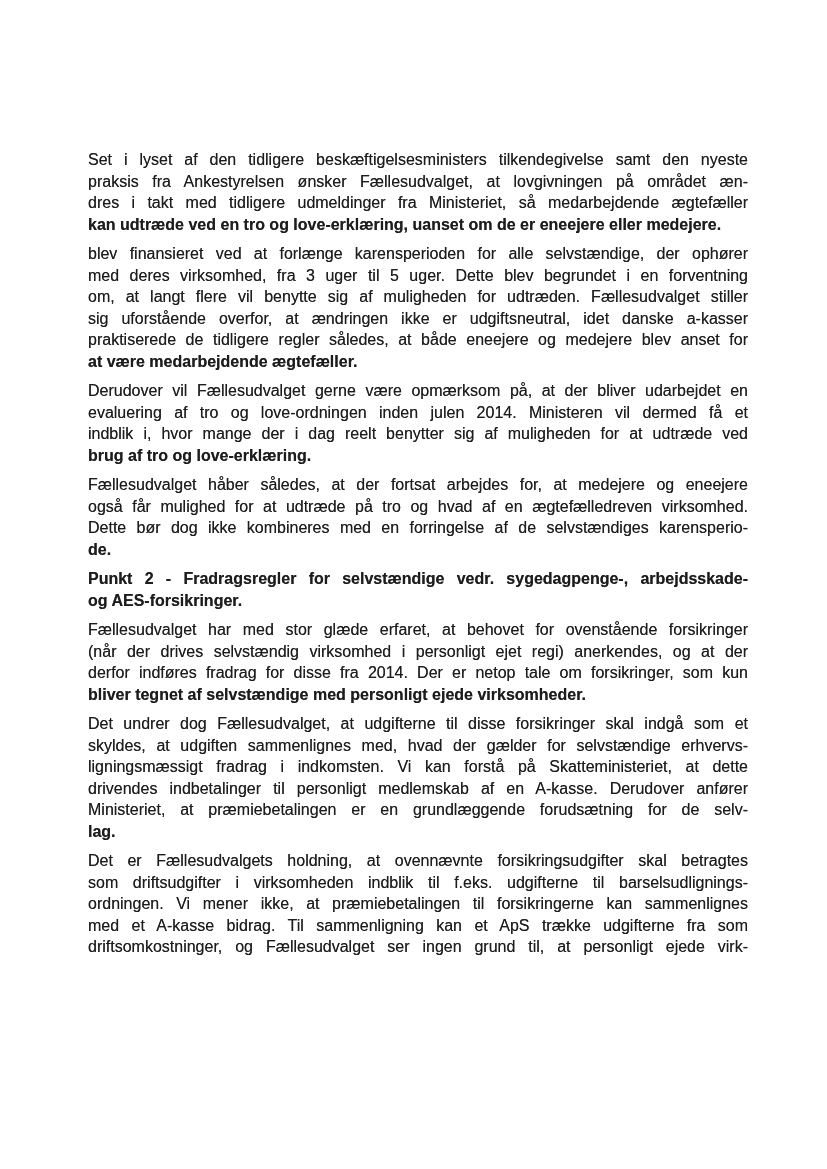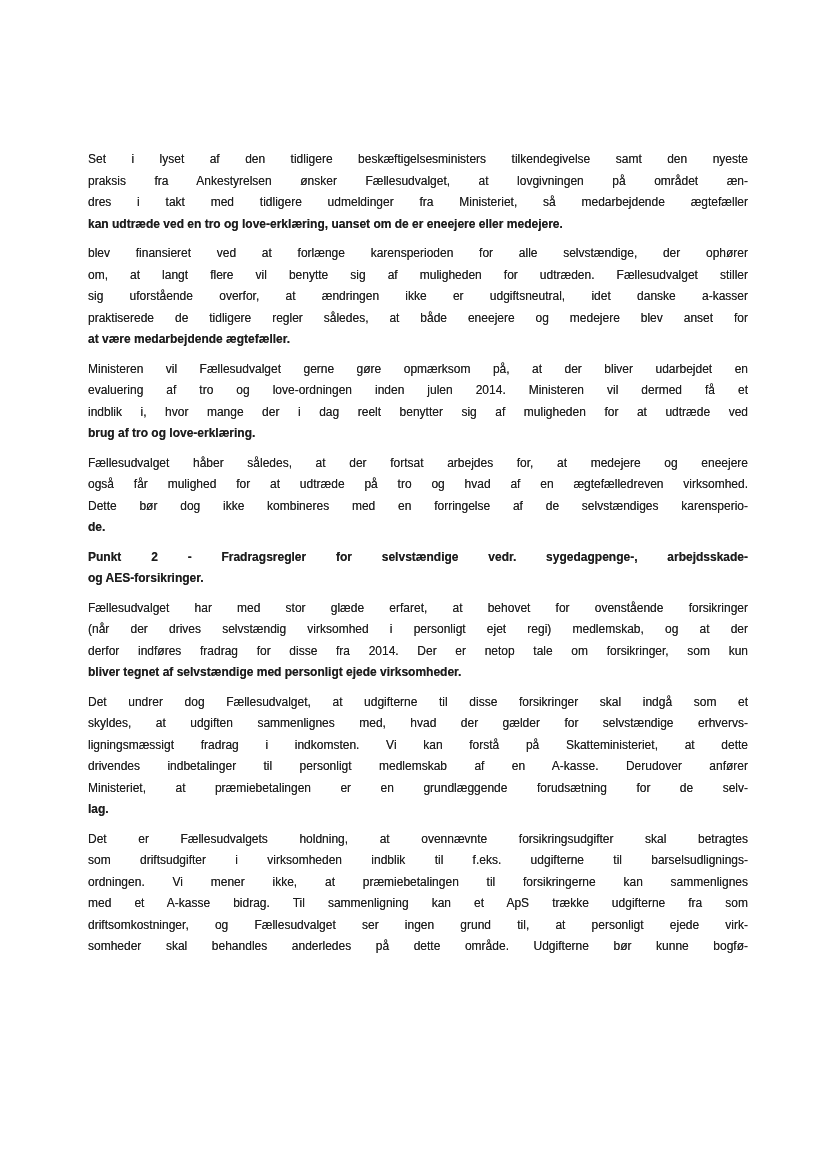--- a/index.html
+++ b/index.html
@@ -9,21 +9,21 @@
   }
   .page {
     position: relative;
     width: 827px;
     height: 955px;
     box-sizing: border-box;
     padding: 149px 79px 0 88px;
     background: #ffffff;
     color: #1d1d1d;
     font-family: "Liberation Sans", "DejaVu Sans", sans-serif;
-    font-size: 12px;
+    font-size: 16px;
     line-height: 21.5px;
     overflow: hidden;
     text-shadow: 0 0 0.5px rgba(10,10,10,0.65); 
   }
   .block {
     margin: 0 0 8px 0;
   }
   .heading {
     font-weight: 700;
   }
@@ -42,44 +42,45 @@
 
 <div class="page" style="background: rgb(255, 255, 255); color: rgb(29, 29, 29);">
   <div class="block">
       <div class="tline">Set i lyset af den tidligere beskæftigelsesministers tilkendegivelse samt den nyeste</div>
       <div class="tline">praksis fra Ankestyrelsen ønsker Fællesudvalget, at lovgivningen på området æn-</div>
       <div class="tline">dres i takt med tidligere udmeldinger fra Ministeriet, så medarbejdende ægtefæller</div>
       <div class="tline tlast">kan udtræde ved en tro og love-erklæring, uanset om de er eneejere eller medejere.</div>
     </div>
   <div class="block">
       <div class="tline">blev finansieret ved at forlænge karensperioden for alle selvstændige, der ophører</div>
+      <div class="tline">med deres virksomhed, fra 3 uger til 5 uger. Dette blev begrundet i en forventning</div>
       <div class="tline">om, at langt flere vil benytte sig af muligheden for udtræden. Fællesudvalget stiller</div>
       <div class="tline">sig uforstående overfor, at ændringen ikke er udgiftsneutral, idet danske a-kasser</div>
       <div class="tline">praktiserede de tidligere regler således, at både eneejere og medejere blev anset for</div>
       <div class="tline tlast">at være medarbejdende ægtefæller.</div>
     </div>
   <div class="block">
-      <div class="tline">Ministeren vil Fællesudvalget gerne gøre opmærksom på, at der bliver udarbejdet en</div>
+      <div class="tline">Derudover vil Fællesudvalget gerne være opmærksom på, at der bliver udarbejdet en</div>
       <div class="tline">evaluering af tro og love-ordningen inden julen 2014.  Ministeren vil dermed få et</div>
       <div class="tline">indblik i, hvor mange der i dag reelt benytter sig af muligheden for at udtræde ved</div>
       <div class="tline tlast">brug af tro og love-erklæring.</div>
     </div>
   <div class="block">
       <div class="tline">Fællesudvalget håber således, at der fortsat arbejdes for, at medejere og eneejere</div>
       <div class="tline">også får mulighed for at udtræde på tro og hvad af en ægtefælledreven virksomhed.</div>
       <div class="tline">Dette bør dog ikke kombineres med en forringelse af de selvstændiges karensperio-</div>
       <div class="tline tlast">de.</div>
     </div>
   <div class="block heading">
       <div class="tline">Punkt 2 - Fradragsregler for selvstændige vedr. sygedagpenge-, arbejdsskade-</div>
       <div class="tline tlast">og AES-forsikringer.</div>
     </div>
   <div class="block">
       <div class="tline">Fællesudvalget har med stor glæde erfaret, at behovet for ovenstående forsikringer</div>
-      <div class="tline">(når der drives selvstændig virksomhed i personligt ejet regi) medlemskab, og at der</div>
+      <div class="tline">(når der drives selvstændig virksomhed i personligt ejet regi) anerkendes, og at der</div>
       <div class="tline">derfor indføres fradrag for disse fra 2014. Der er netop tale om forsikringer, som kun</div>
       <div class="tline tlast">bliver tegnet af selvstændige med personligt ejede virksomheder.</div>
     </div>
   <div class="block">
       <div class="tline">Det undrer dog Fællesudvalget, at udgifterne til disse forsikringer skal indgå som et</div>
       <div class="tline">skyldes, at udgiften sammenlignes med, hvad der gælder for selvstændige erhvervs-</div>
       <div class="tline">ligningsmæssigt fradrag i indkomsten. Vi kan forstå på Skatteministeriet, at dette</div>
       <div class="tline">drivendes indbetalinger til personligt medlemskab af en A-kasse. Derudover anfører</div>
       <div class="tline">Ministeriet, at præmiebetalingen er en grundlæggende forudsætning for de selv-</div>
       <div class="tline tlast">lag.</div>

